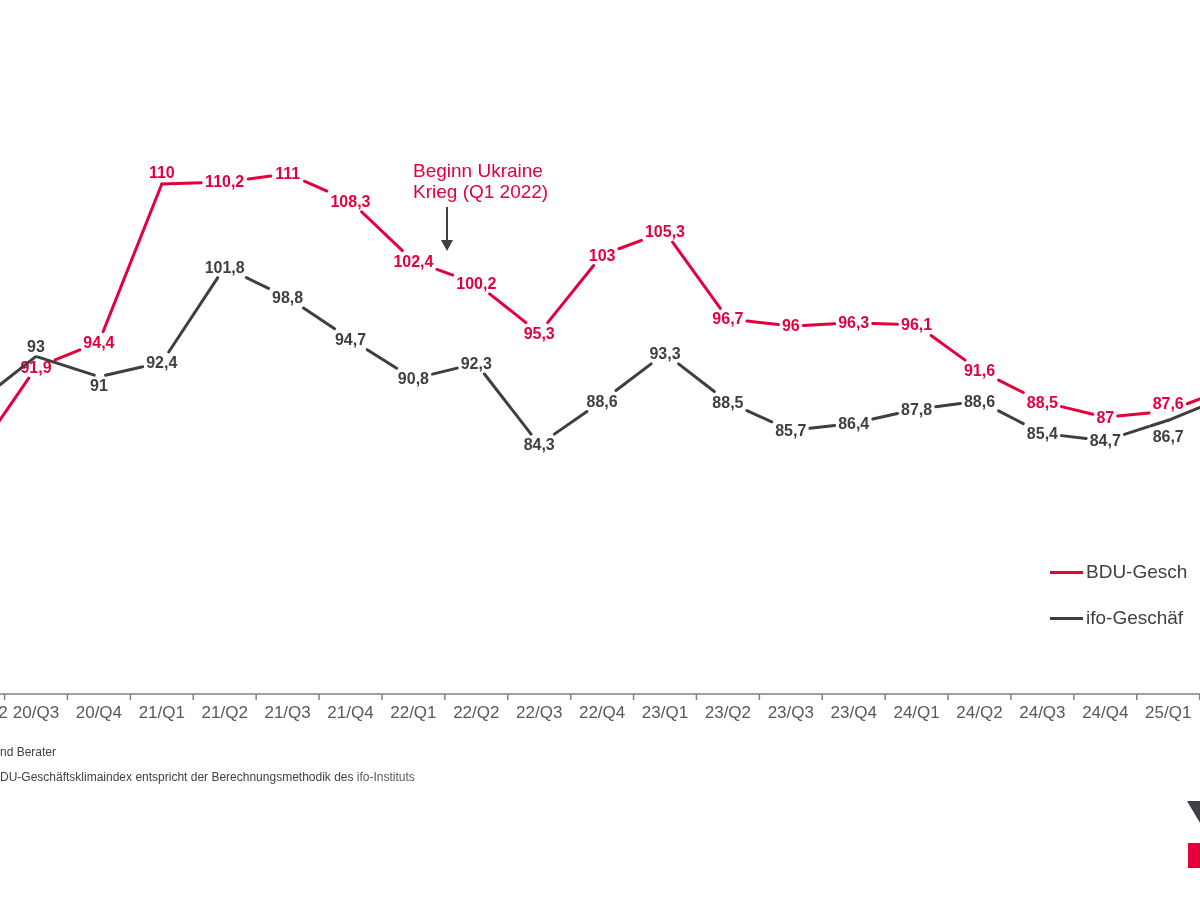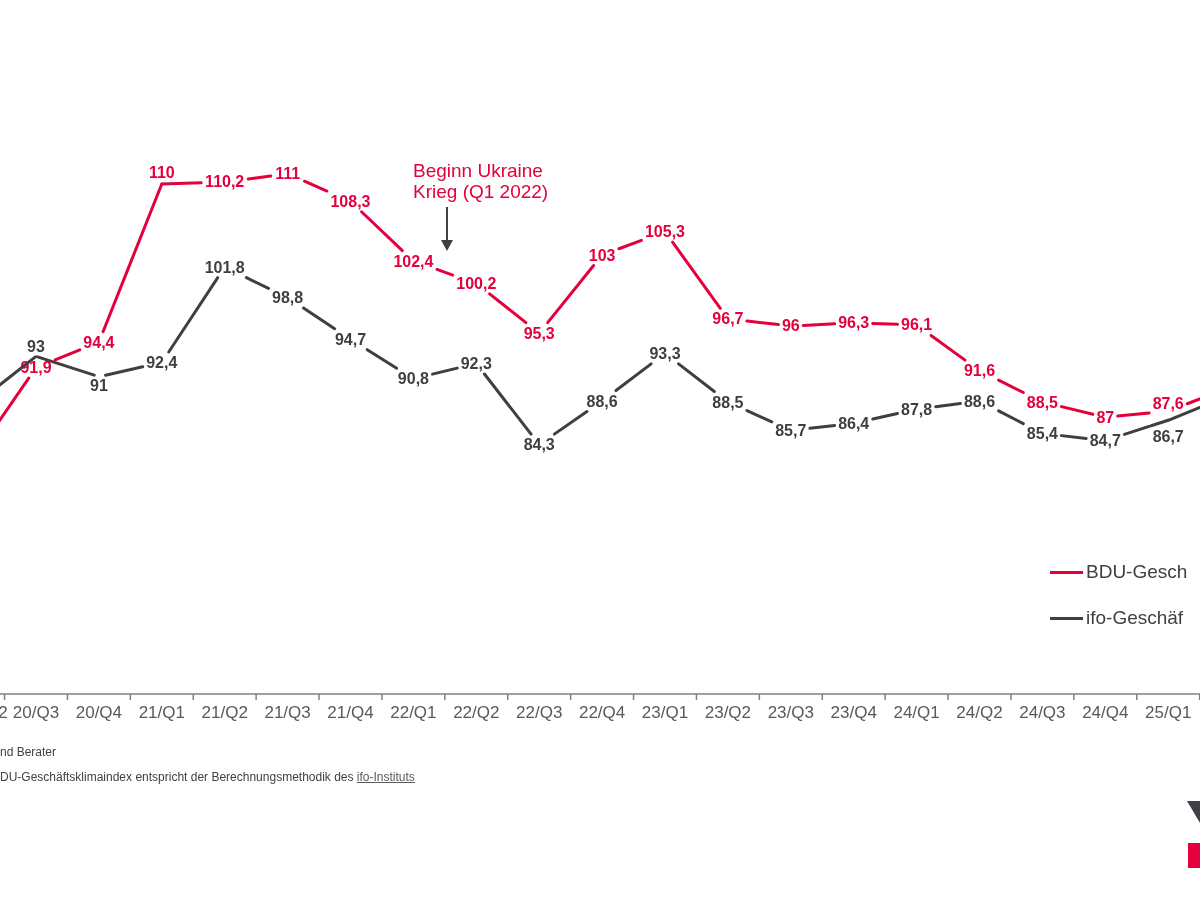--- a/index.html
+++ b/index.html
@@ -19,21 +19,21 @@
     border-top:11px solid #3f3f46;
   }
   .legend{position:absolute;left:1050px;top:560px}
   .legend-row{
     display:flex;align-items:center;height:24px;margin-bottom:22px;
     font-size:19px;color:#404040;white-space:nowrap;
   }
   .swatch{display:inline-block;width:33px;height:3px;margin-right:3px;flex:none}
   .footer{position:absolute;left:0;top:745px;font-size:12px;color:#404040;white-space:nowrap}
   .footer .row2{margin-top:11px}
-  .footer a{color:#595959;text-decoration:underline;cursor:pointer}
+  .footer a{color:#595959;cursor:pointer}
   .logo-tri{
     position:absolute;left:1187px;top:801px;width:0;height:0;
     border-left:13px solid transparent;border-top:22px solid #3f3f46;
   }
   .logo-sq{position:absolute;left:1188px;top:843px;width:12px;height:25px;background:#e4003c}
 </style>
 </head>
 <body>
 
 <svg id="chart-svg" width="1200" height="900" viewBox="0 0 1200 900">

